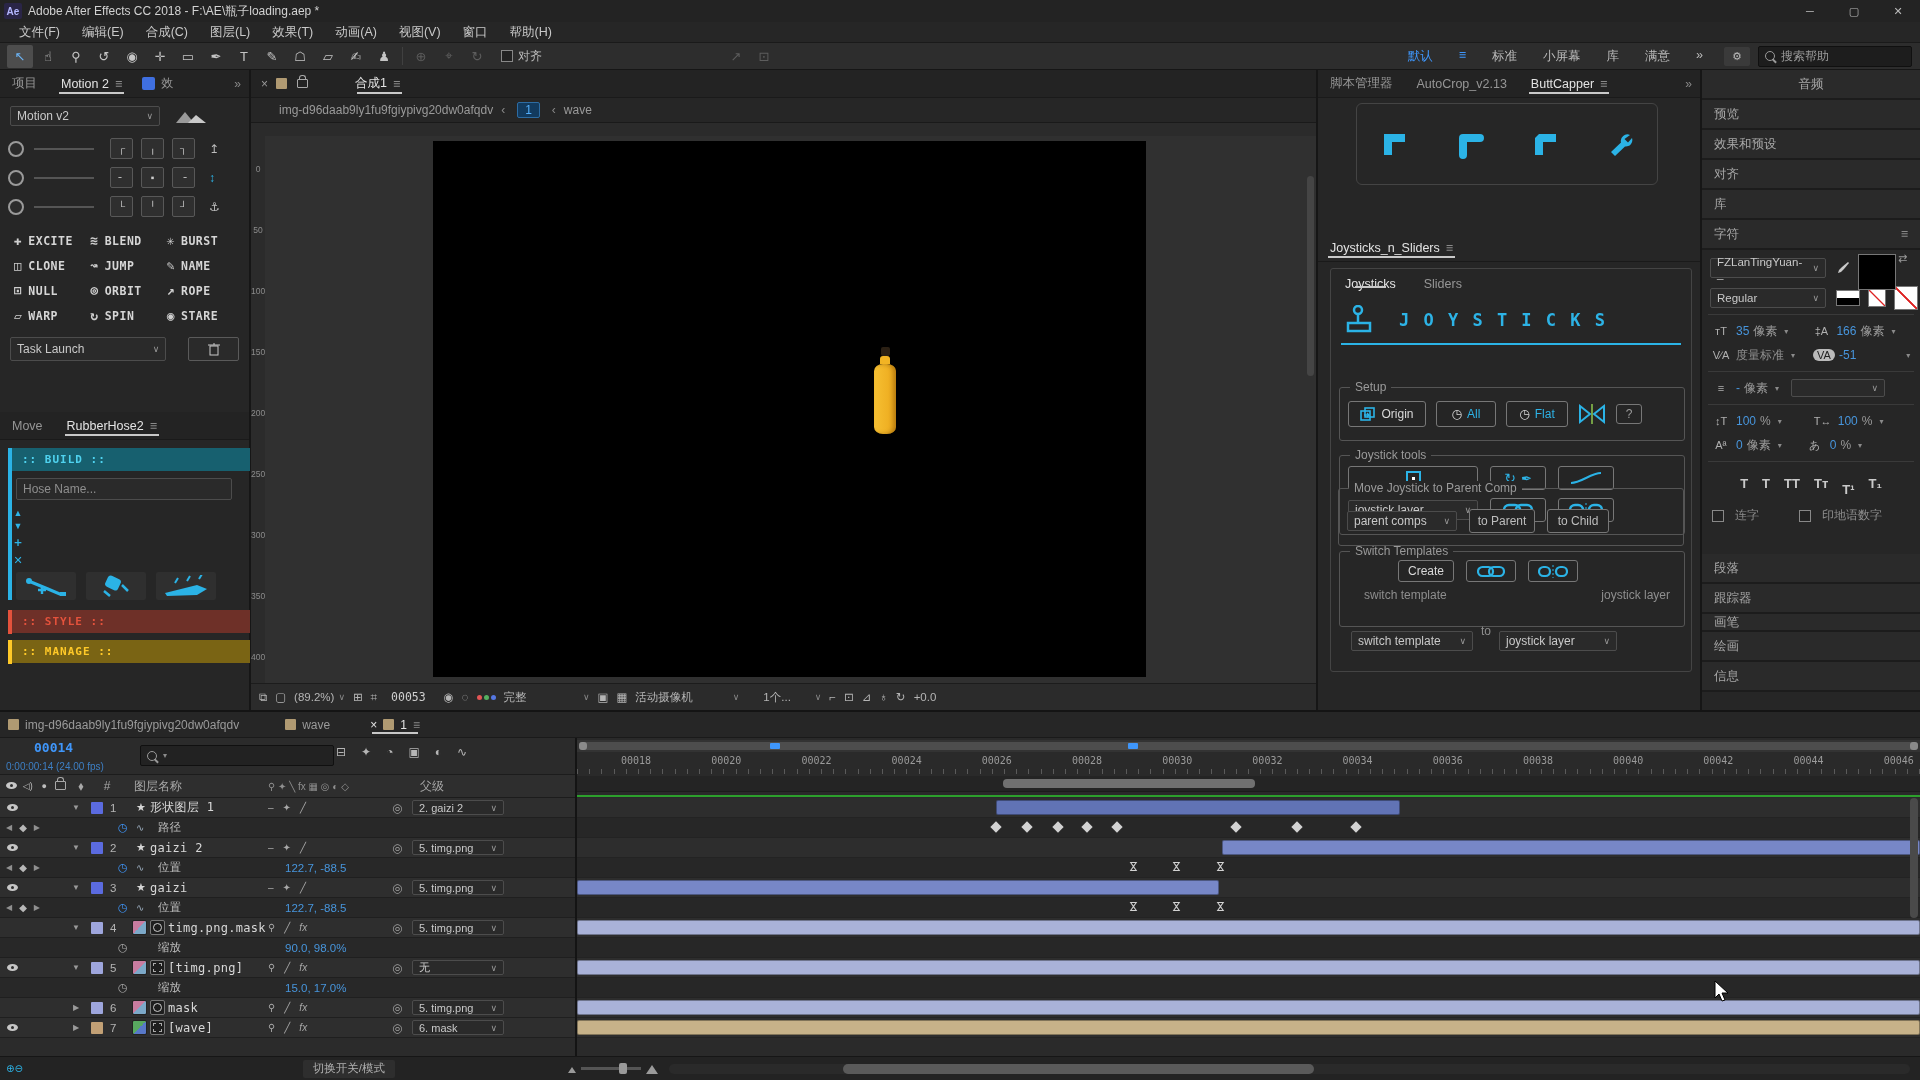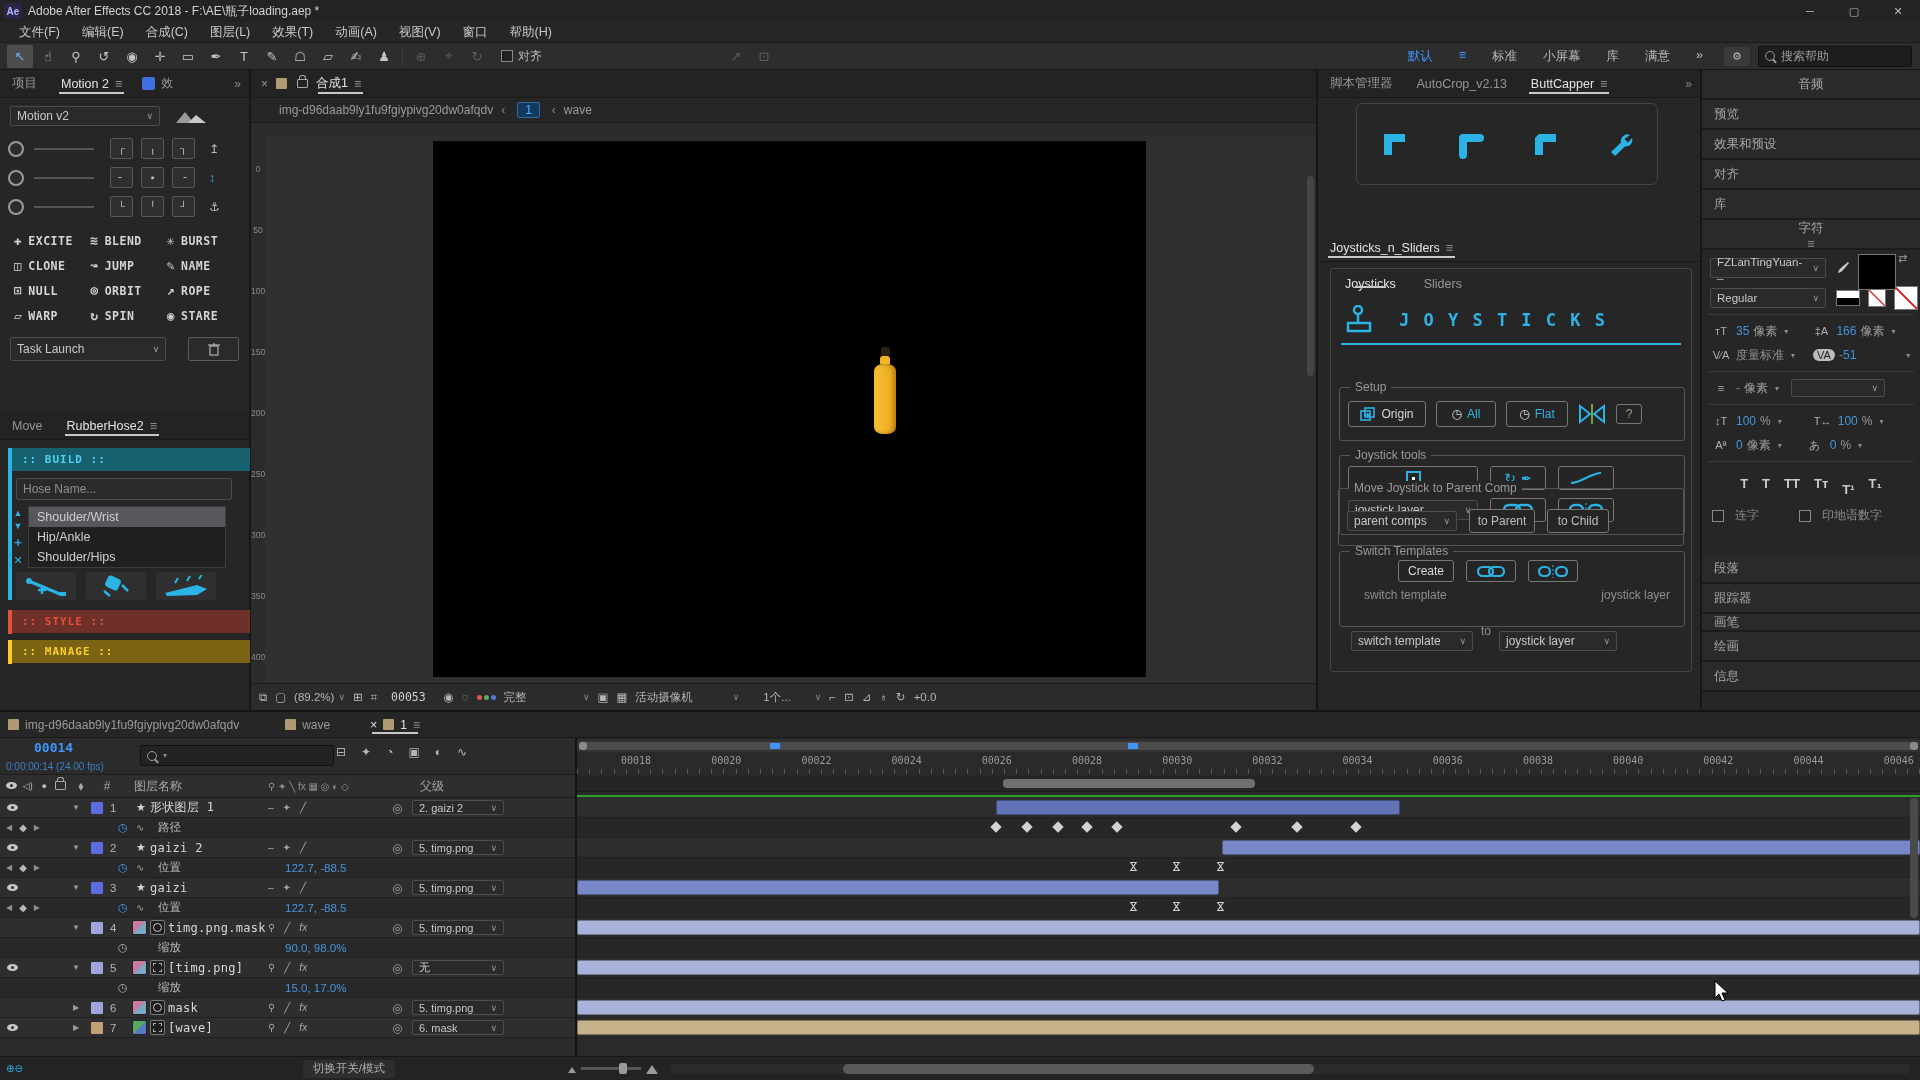--- a/index.html
+++ b/index.html
@@ -336,26 +336,20 @@
       <span class="dd" style="width:100%;height:22px;">
           <span class="dim" title="Hose Name...">Hose Name...</span>
         </span>
     </div>
     <div class="abs" style="left:14px;top:438px;width:8px;display:flex;flex-direction:column;gap:3px;align-items:center;">
       <span class="cyan" style="font-size:9px;">▲</span>
       <span class="cyan" style="font-size:9px;">▼</span>
       <span class="cyan" style="font-size:12px;font-weight:bold;">＋</span>
       <span class="cyan" style="font-size:11px;font-weight:bold;">✕</span>
     </div>
-    <div class="abs" style="left:28px;top:436px;width:196px;background:#202020;border:1px solid #3c3c3c;">
-
-    <div class="rh-item" style="background: rgb(86, 88, 92);">Shoulder/Wrist</div>
-        <div class="rh-item">Hip/Ankle</div>
-        <div class="rh-item">Shoulder/Hips</div>
-      </div>
     <div class="abs row" style="left:16px;top:502px;gap:10px;">
       <span class="rh-tool">
         <svg width="44" height="20">
             <circle cx="5" cy="5" r="3" fill="#2bb3e6"></circle>
             <path d="M7 6 L24 13 L38 19" stroke="#2bb3e6" stroke-width="3" fill="none"></path>
             <rect x="36" y="16" width="6" height="6" fill="#2bb3e6"></rect>
             <path d="M14 14 h8 M18 10 v8" stroke="#2bb3e6" stroke-width="2.4"></path>
           </svg>
       </span>
       <span class="rh-tool">
@@ -375,21 +369,21 @@
     <div class="abs duikband bd-style" style="left:12px;top:540px;width:228px;">:: STYLE ::</div>
     <div class="edgebar" style="left:8px;top:570px;height:24px;background:#ffc928;"></div>
     <div class="abs duikband bd-manage" style="left:12px;top:570px;width:228px;">:: MANAGE ::</div>
   </div>
 
   <div class="abs" id="comppanel">
     <div class="tabbar">
       <span style="margin-left:10px;color:#9a9a9a;">×</span>
       <span class="tansq" style="margin-left:8px;"></span>
       <span class="lockico" style="margin-left:10px;"></span>
-      <span class="ptab on" style="padding-left:8px;">
+      <span class="ptab on" style="padding-left:8px;margin-left:39px;">
           <span>合成1</span>
           <span class="chev">≡</span>
         </span>
     </div>
     <div class="row" style="height:24px;padding-left:28px;background:#262626;border-bottom:1px solid #1a1a1a;">
       <span class="crumb">img-d96daab9ly1fu9fgiypivg20dw0afqdv</span>
       <span class="chev" style="margin:0 8px;">‹</span>
       <span class="crumb-hl">1</span>
       <span class="chev" style="margin:0 8px;">‹</span>
       <span class="crumb">wave</span>
@@ -658,21 +652,21 @@
         <div class="rhdr" style="height:30px;">
           <span>效果和预设</span>
         </div>
         <div class="rhdr" style="height:30px;">
           <span>对齐</span>
         </div>
         <div class="rhdr" style="height:30px;">
           <span>库</span>
         </div>
       </div>
-    <div class="rhdr" style="height:30px;flex-direction:column;">
+    <div class="rhdr" style="height:30px;">
         <span>字符</span>
         <span class="chev">≡</span>
       </div>
 
     <div style="padding:6px 0 0 0;position:relative;height:270px;">
       <div class="chrow">
         <span class="dd" style="width:116px;height:20px;font-size:11.5px;">
             <span>FZLanTingYuan-_</span>
             <i>∨</i>
           </span>

